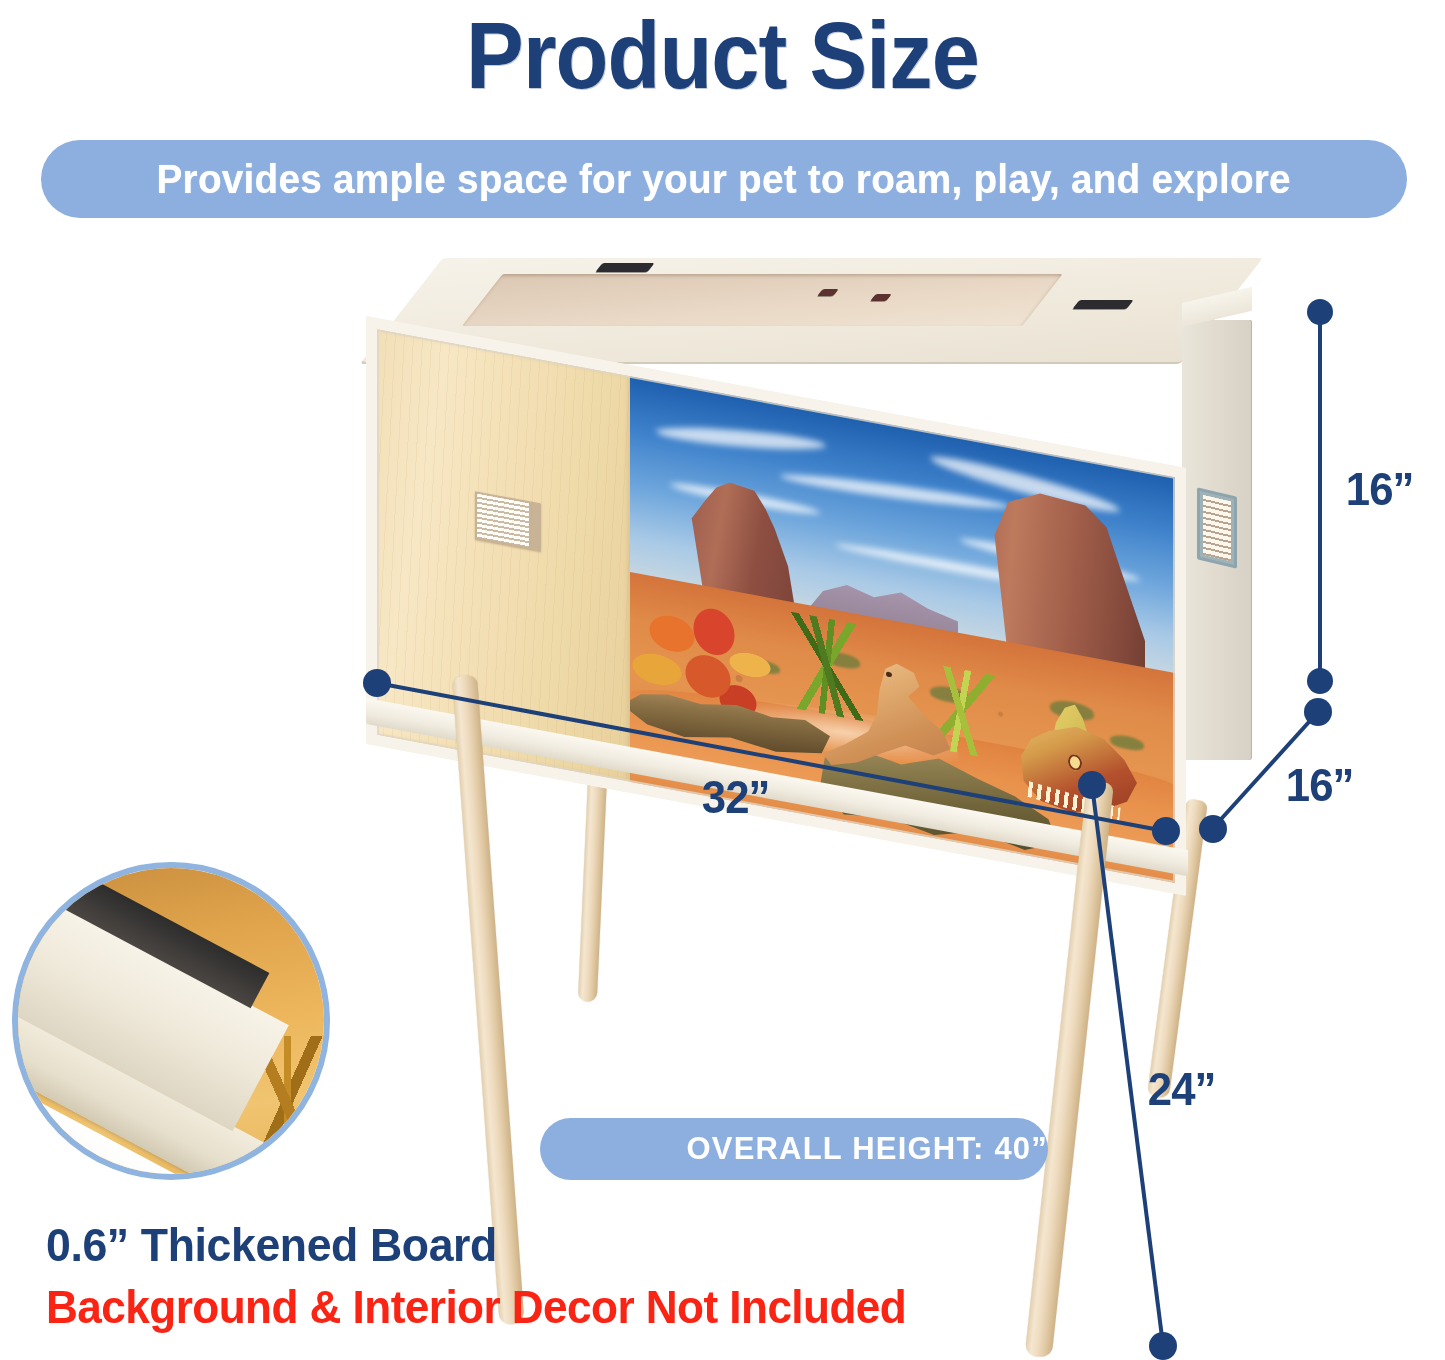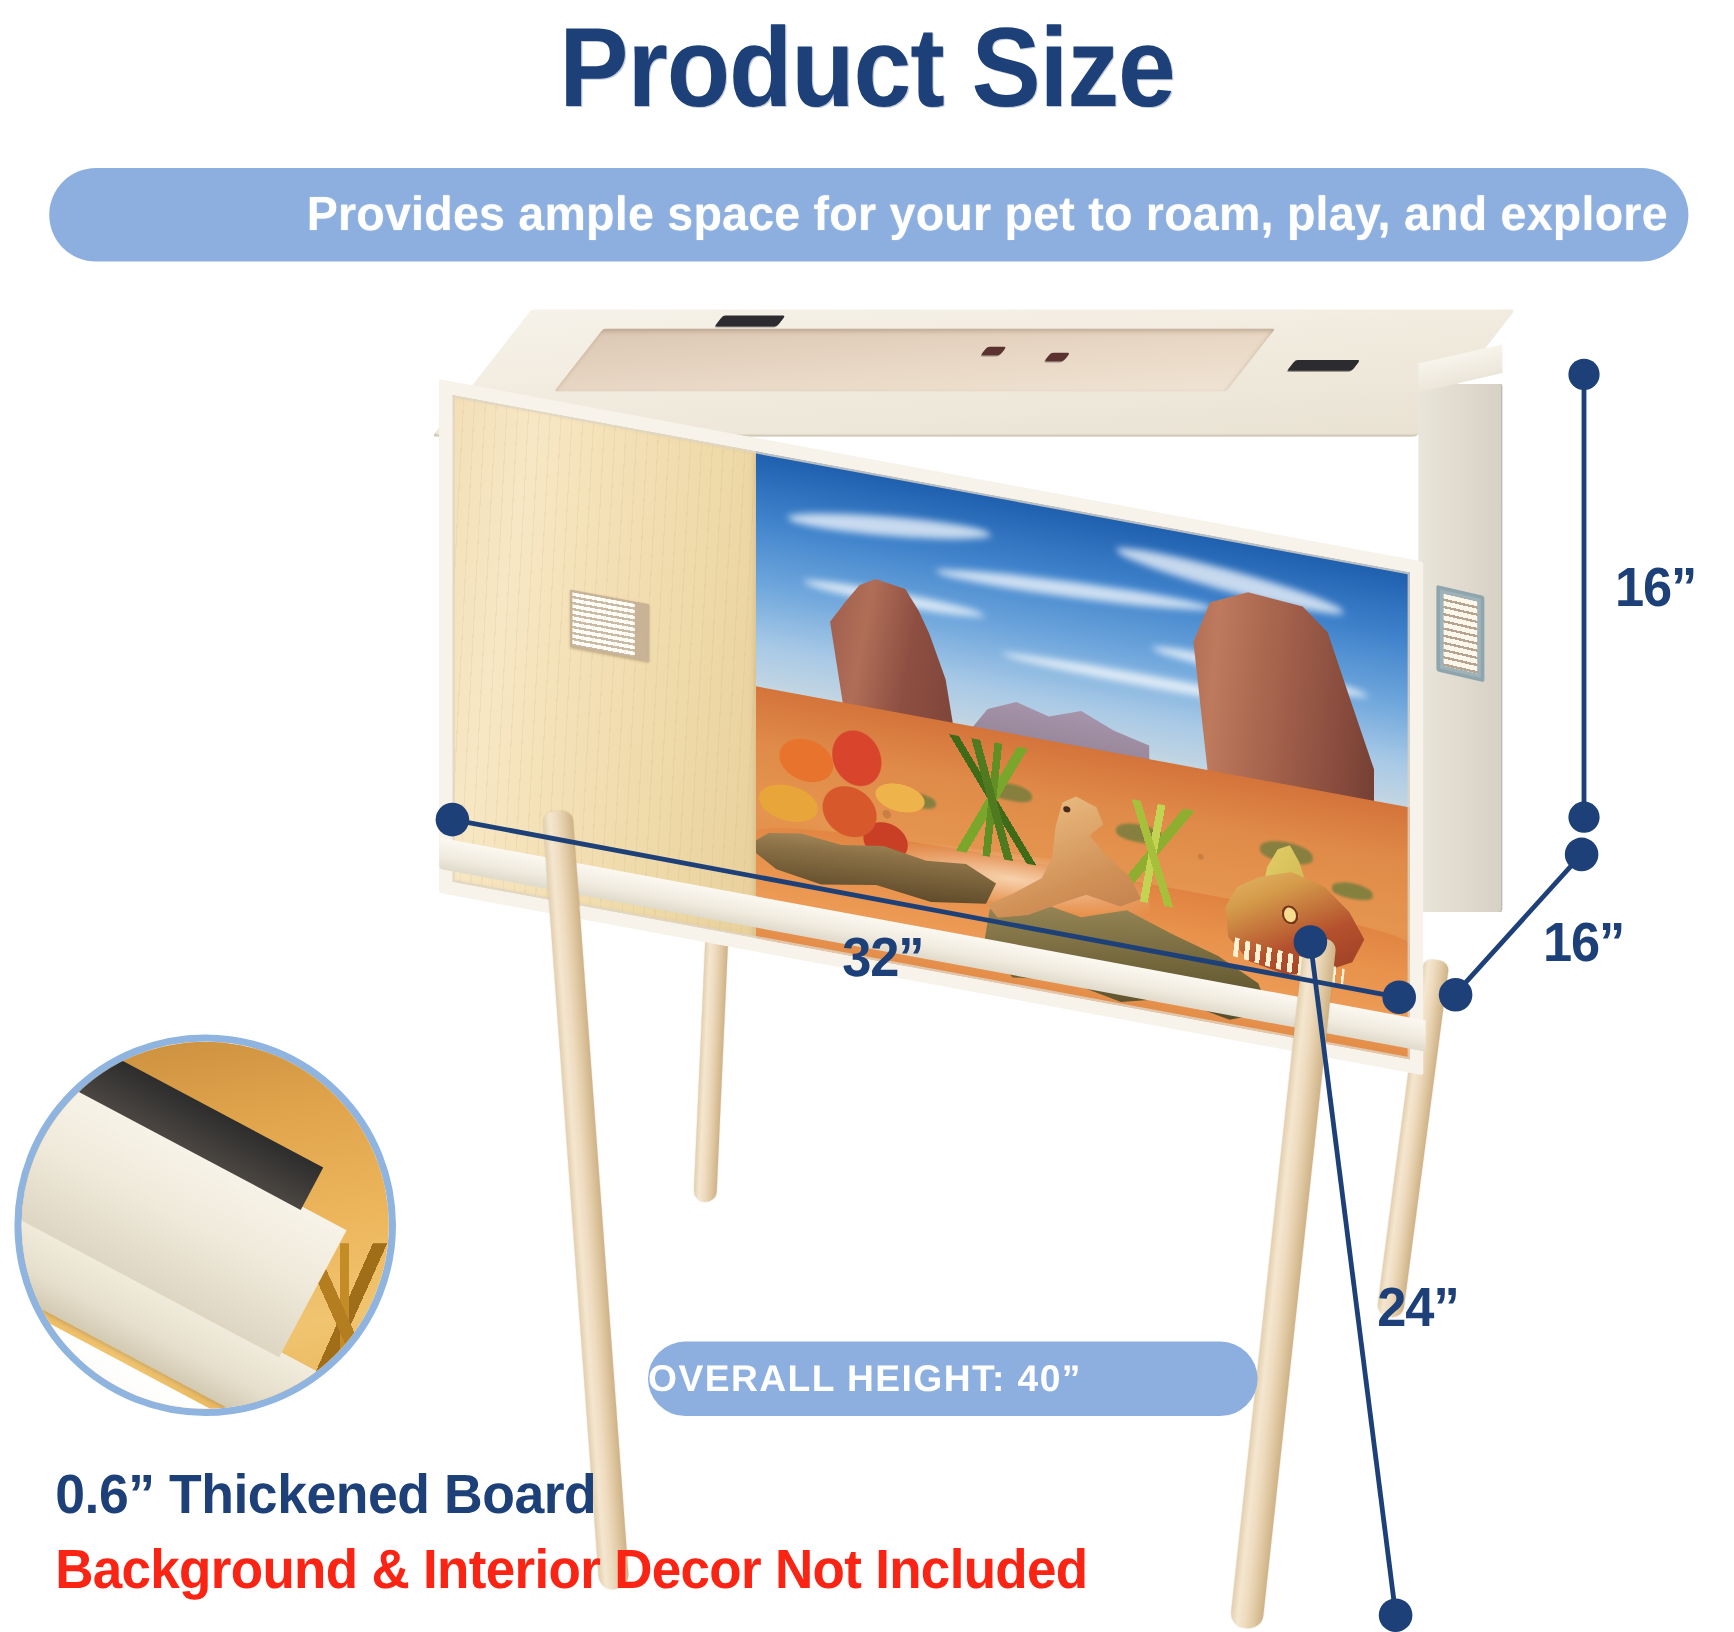--- a/index.html
+++ b/index.html
@@ -10,21 +10,21 @@
   #page-title{
     position:absolute; left:0; top:2px; width:1445px; text-align:center;
     font-family:"Liberation Sans", sans-serif;
     font-size:94px; font-weight:bold; letter-spacing:-1px;
     color:#1d4078; transform:scaleX(.92); transform-origin:center;
     text-shadow:1px 1px 0 rgba(120,140,175,.45);
   }
   #subtitle-banner{
     position:absolute; left:41px; top:140px; width:1366px; height:78px;
     background:#8dafdf; border-radius:40px;
-    display:flex; align-items:center; justify-content:flex-end;
+    display:flex; align-items:center; justify-content:center;
   }
   #subtitle-text{
     color:#ffffff; font-size:40px; font-weight:bold; letter-spacing:.2px;
     transform:scaleX(.97);
     text-shadow:0 0 1px rgba(255,255,255,.6);
     white-space:nowrap;
   }
 
   
   #product-stage{ position:absolute; left:0; top:0; width:1445px; height:1360px; }
@@ -323,21 +323,21 @@
       linear-gradient(66deg, transparent 45%, #b07a1c 45%, #b07a1c 52%, transparent 52%),
       linear-gradient(90deg, transparent 45%, #c08a24 45%, #c08a24 52%, transparent 52%),
       linear-gradient(114deg, transparent 45%, #9b6a16 45%, #9b6a16 52%, transparent 52%);
     opacity:.95;
   }
 
   
   #overall-height-badge{
     position:absolute; left:540px; top:1118px; width:508px; height:62px;
     background:#8dafdf; border-radius:32px; z-index:15;
-    display:flex; align-items:center; justify-content:flex-start;
+    display:flex; align-items:center; justify-content:flex-end;
   }
   #overall-height-text{
     color:#ffffff; font-size:31px; font-weight:bold; letter-spacing:1.2px;
   }
   #thickened-board-text{
     position:absolute; left:46px; top:1218px; z-index:15;
     color:#1d4078; font-size:46px; font-weight:bold; letter-spacing:-.4px;
     transform:scaleX(.97); transform-origin:left;
   }
   #not-included-text{

